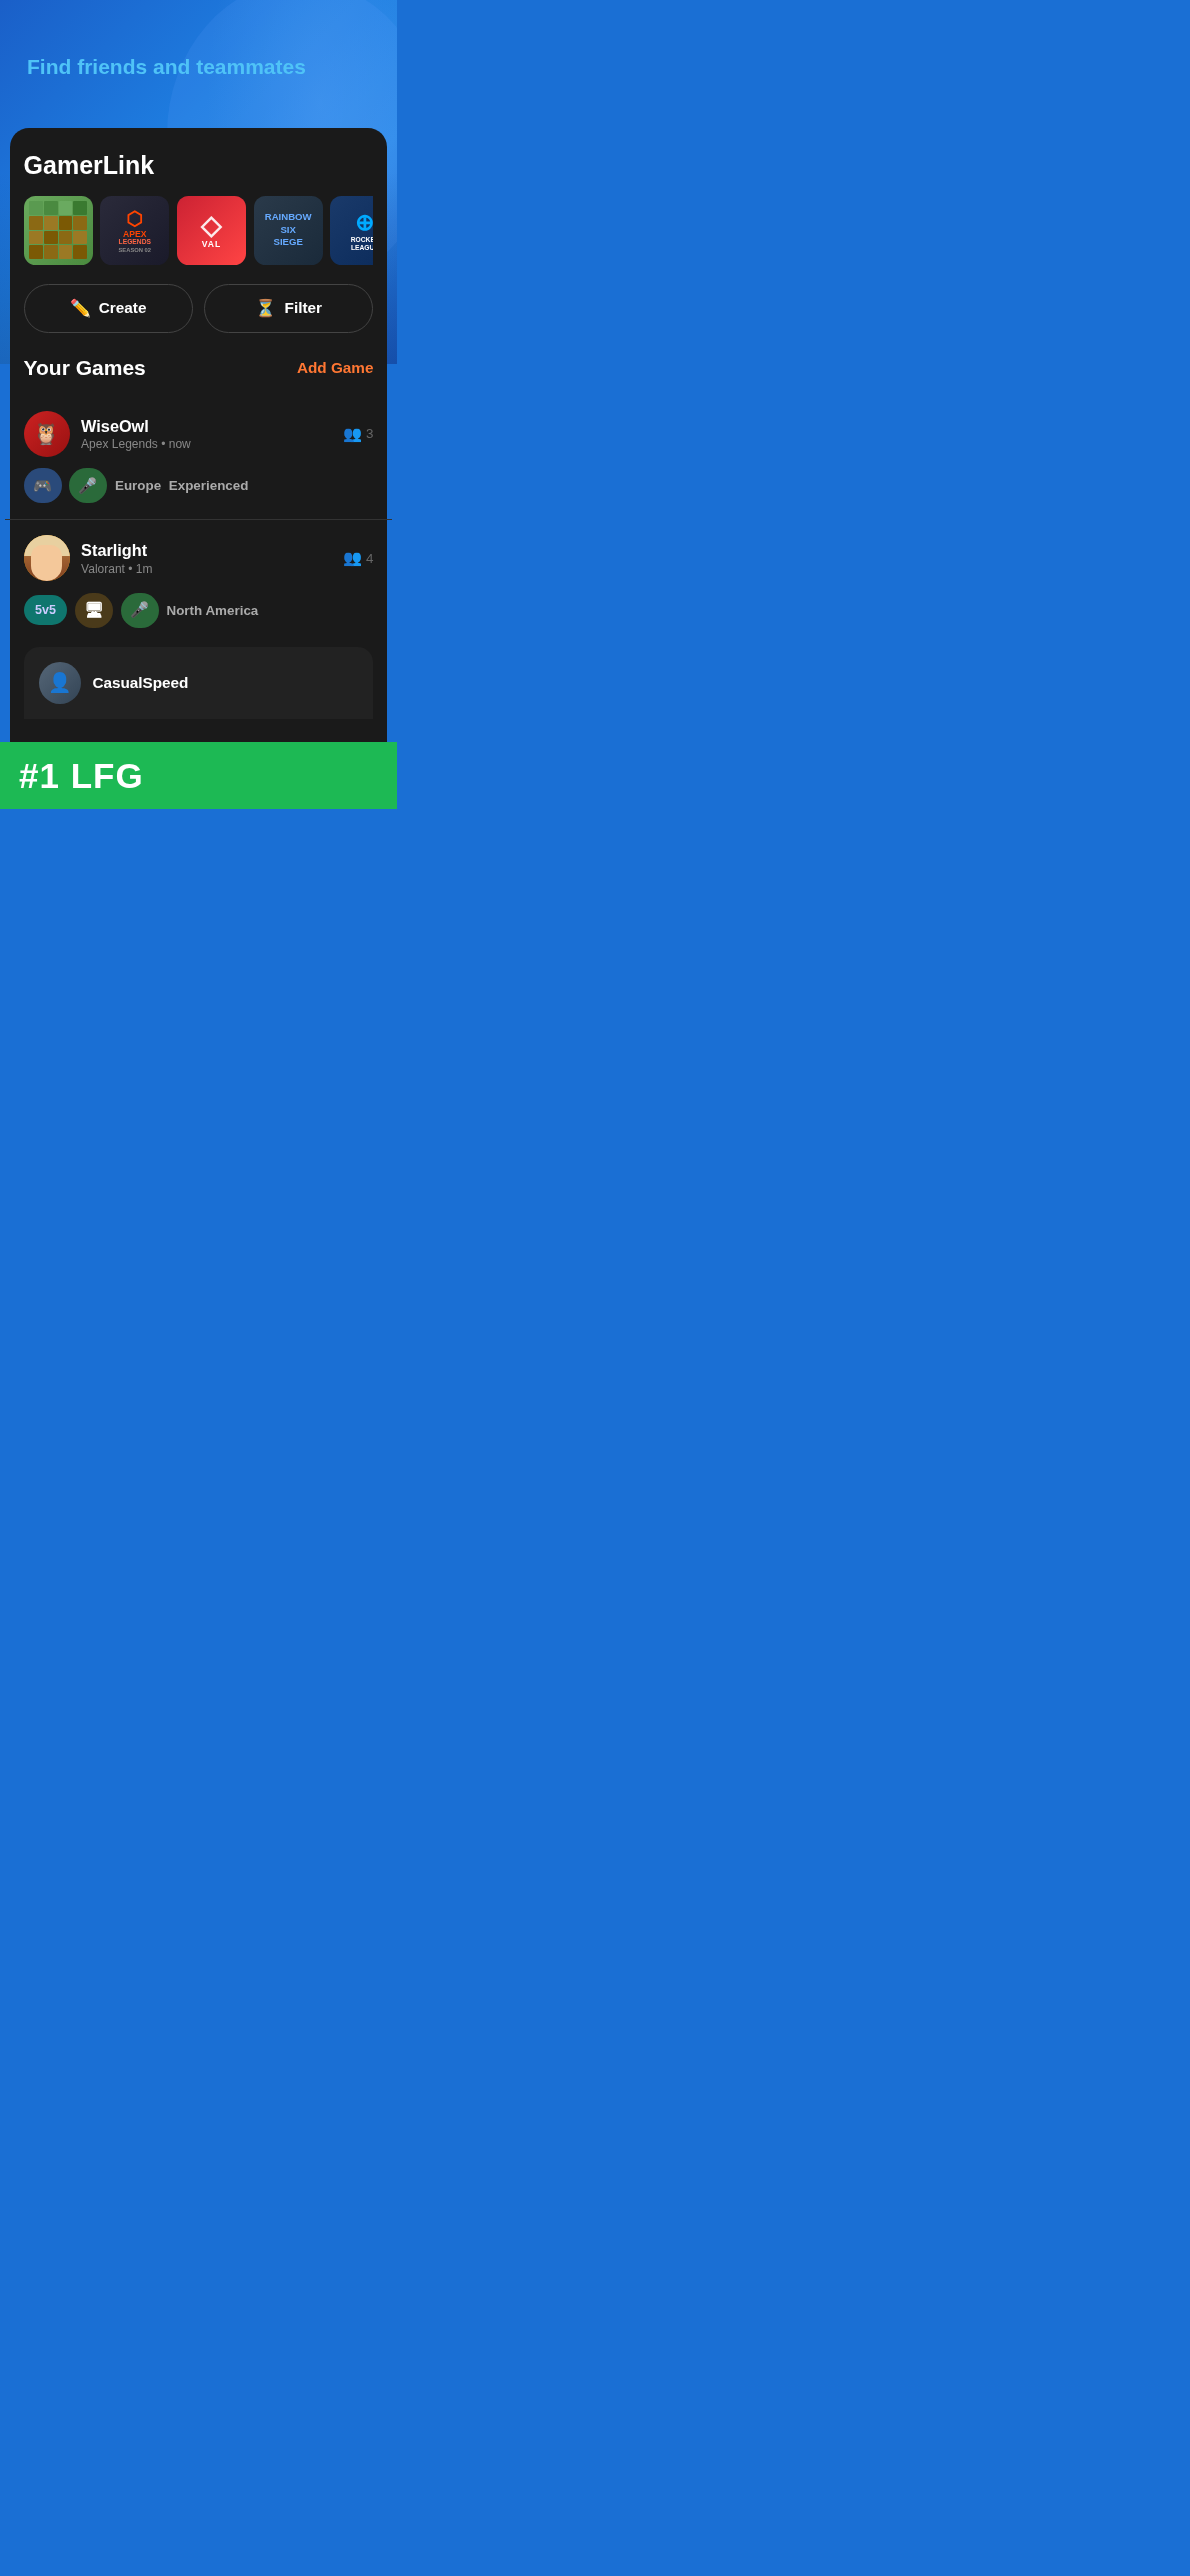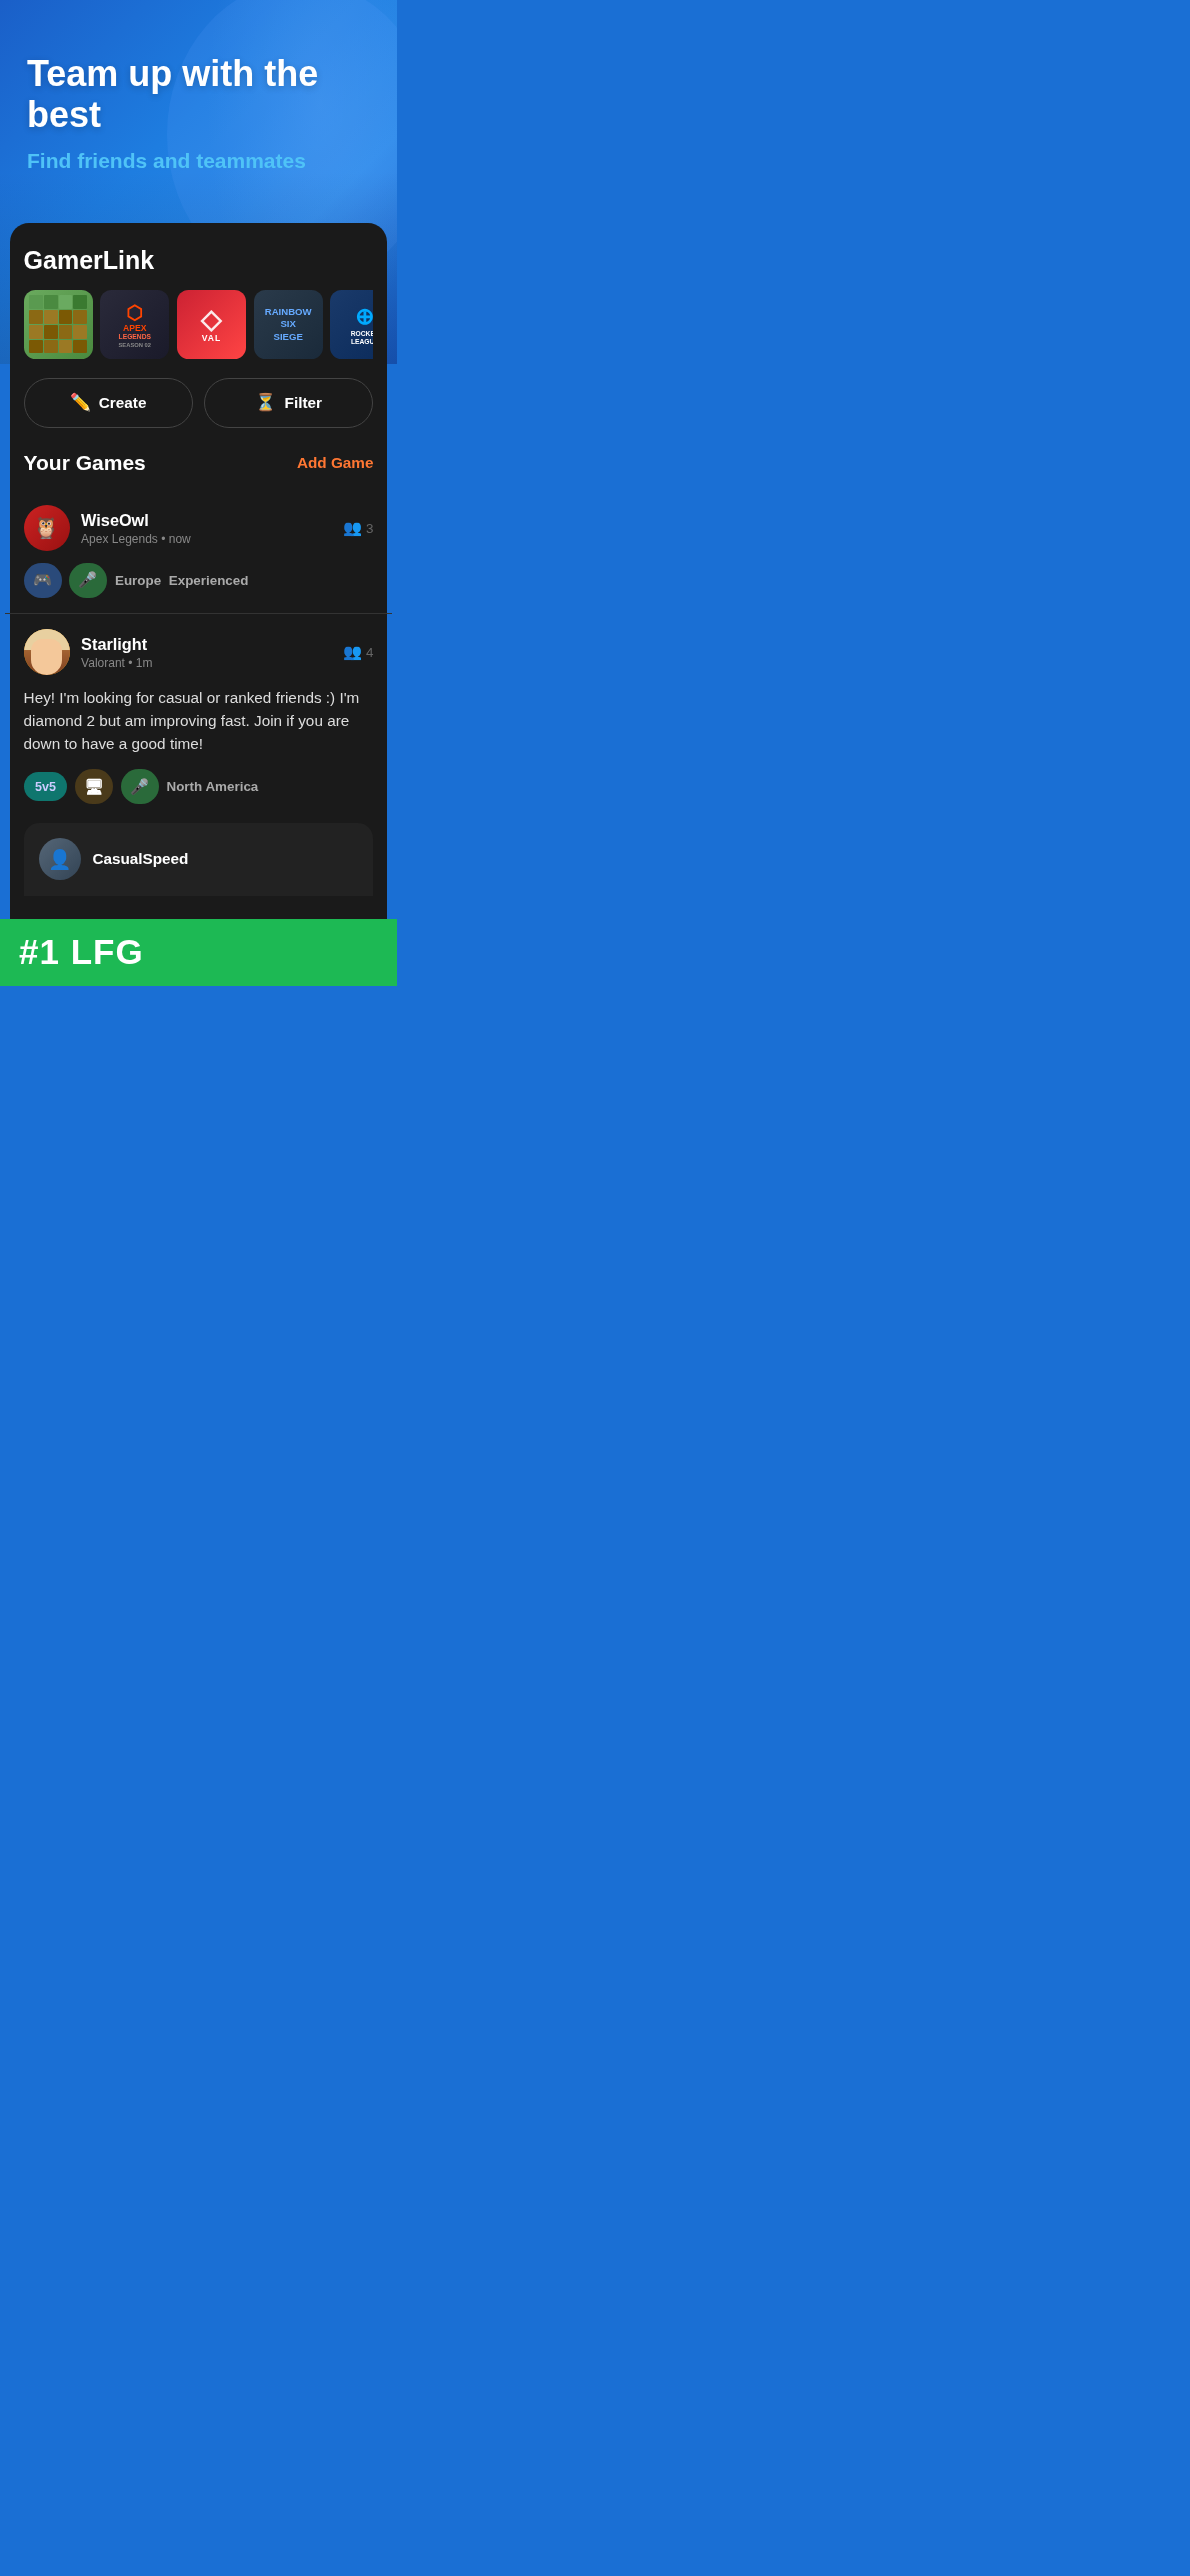--- a/index.html
+++ b/index.html
@@ -420,21 +420,20 @@
   </style>
 </head>
 <body>
 
 <div class="hero-bg">
   <div class="hero-overlay"></div>
   <div class="hero-lines"></div>
 </div>
 
 <div class="hero-section">
-  <h1 class="hero-title">Team up with the best</h1>
   <p class="hero-subtitle">Find friends and teammates</p>
 </div>
 
 <div class="main-card">
 
   <div class="app-title">GamerLink</div>
 
   <div class="game-icons-row">
 
     <div class="game-icon game-icon-minecraft">
@@ -549,21 +548,20 @@
           <div class="user-game-time">
             <span>Valorant</span> • <span>1m</span>
           </div>
         </div>
       </div>
       <div class="post-group-count">
         <span class="group-icon">👥</span>
         <span>4</span>
       </div>
     </div>
-    <div class="post-message">Hey! I'm looking for casual or ranked friends :) I'm diamond 2 but am improving fast. Join if you are down to have a good time!</div>
     <div class="tags-row">
       <span class="tag tag-5v5">5v5</span>
       <span class="tag tag-monitor">🖥</span>
       <span class="tag tag-mic">🎤</span>
       <span class="tag tag-region">North America</span>
     </div>
   </div>
 
   <div class="peek-card">
     <div class="peek-avatar">👤</div>

